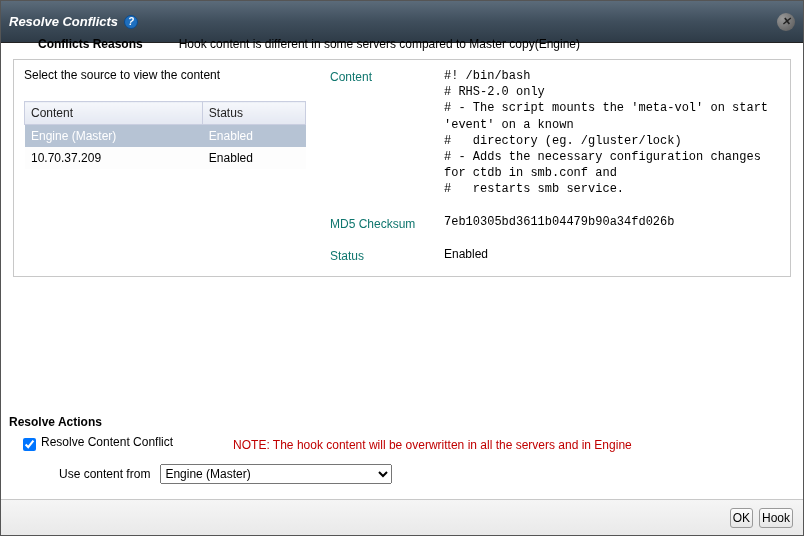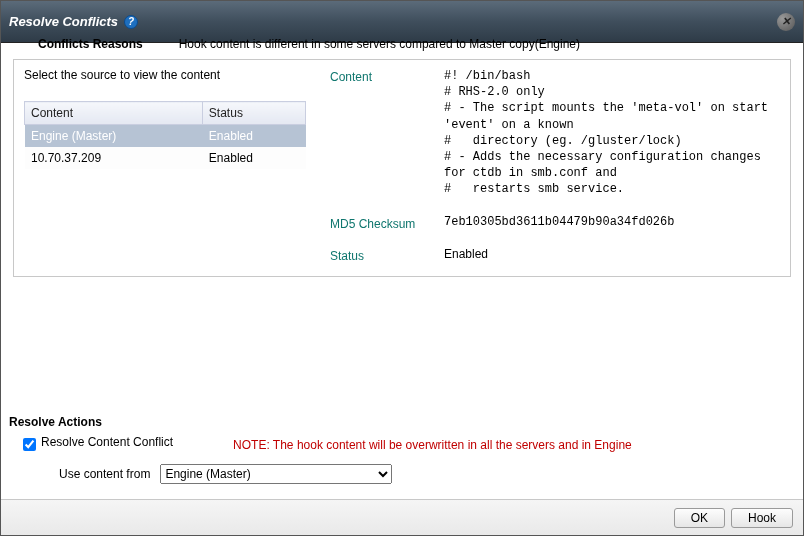--- a/index.html
+++ b/index.html
@@ -187,21 +187,21 @@
     border-top: 1px solid #c8c8c8;
     background: linear-gradient(to bottom, #f5f5f5, #e9e9e9);
     display: flex;
     align-items: center;
     justify-content: flex-end;
     padding: 0 10px;
     gap: 6px;
   }
   .footer button {
     font-size: 12px;
-    padding: 2px 16px;
+    padding: 2px 2px;
     background: linear-gradient(to bottom,#fdfdfd,#e6e6e6);
     border: 1px solid #9a9a9a;
     border-radius: 3px;
     cursor: pointer;
   }
 </style>
 </head>
 <body>
 
 <div class="titlebar">

